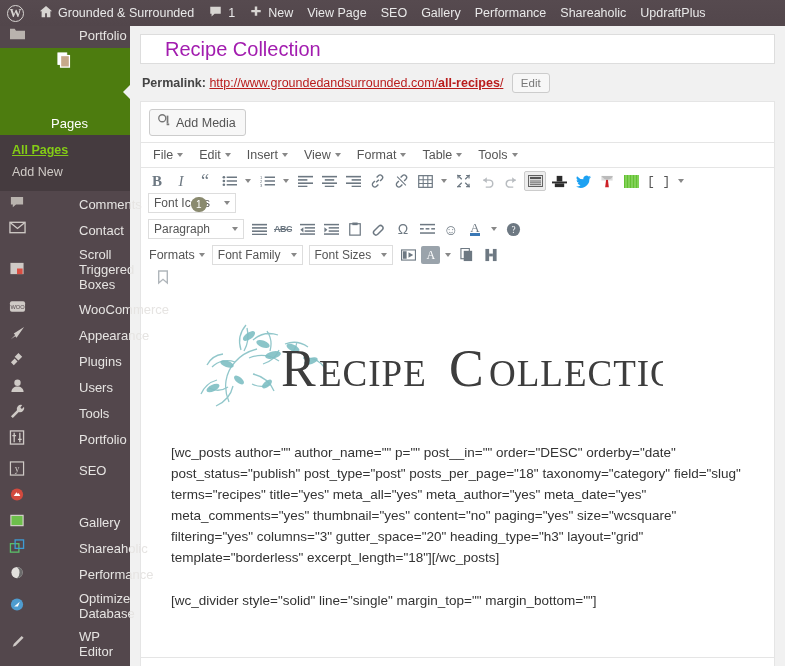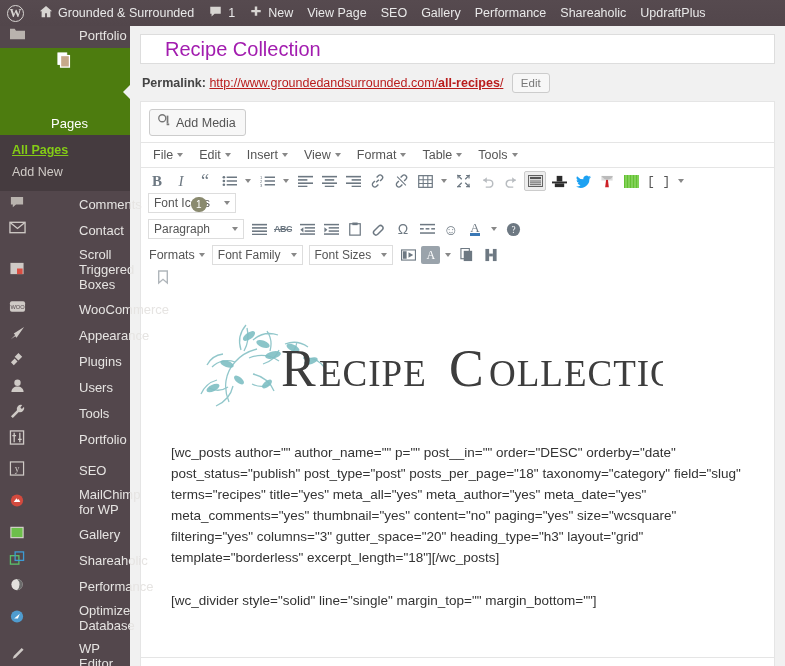--- a/index.html
+++ b/index.html
@@ -345,21 +345,20 @@
       <span class="mtext">SEO</span>
     </div>
 
     <div class="menu-item">
       <span class="micon">
         <svg width="16" height="15" viewBox="0 0 16 16">
             <circle cx="8" cy="8" r="6.5" fill="#d24a3e"></circle>
             <path fill="#fff" d="M4.5 9.5l3-4 1.3 2 1-1.2 1.7 3.2z"></path>
           </svg>
       </span>
-      <span class="mtext">MailChimp for WP</span>
     </div>
 
     <div class="menu-item">
       <span class="micon">
         <svg width="16" height="15" viewBox="0 0 16 16">
             <rect x="1.5" y="2.5" width="13" height="11" fill="#6dbf4b" stroke="#d9d4d0" stroke-width="1.2"></rect>
           </svg>
       </span>
       <span class="mtext">Gallery</span>
     </div>

